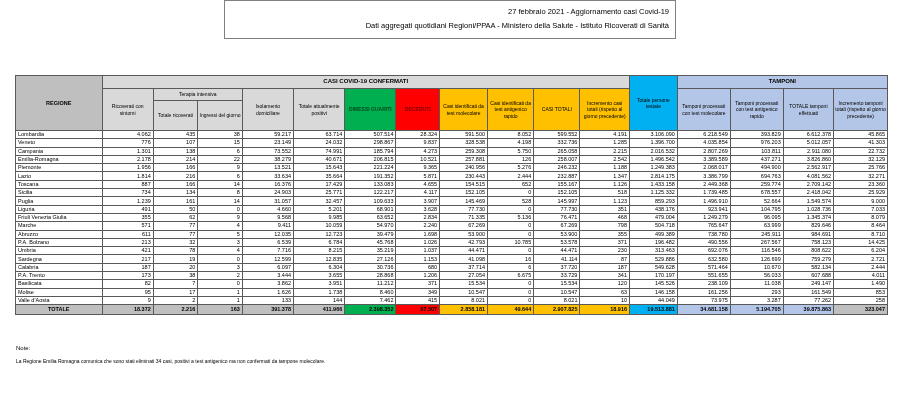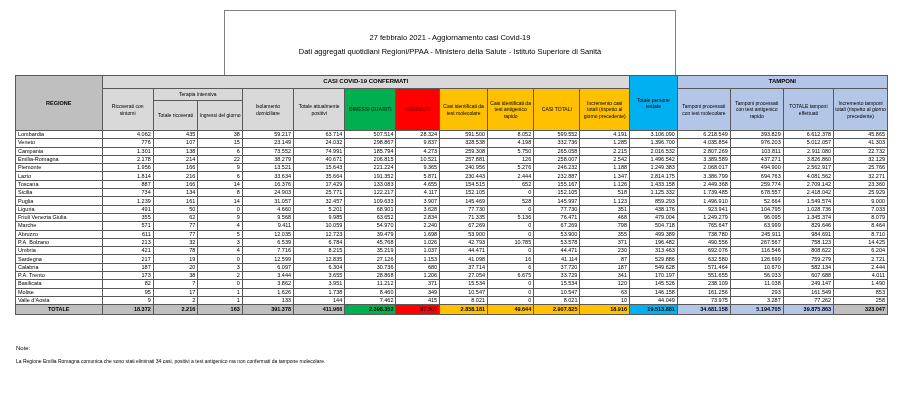--- a/index.html
+++ b/index.html
@@ -1,22 +1,22 @@
 <!DOCTYPE html>
 <html><head>
 <meta charset="utf-8">
 <style>
   * { margin:0; padding:0; box-sizing:border-box; }
   body {
     width:900px; height:411px; background:#ffffff; position:relative;
     font-family:"Liberation Sans", sans-serif; color:#000; overflow:hidden;
   }
   .title-box {
-    position:absolute; top:10px; left:50%; transform:translateX(-50%);
-    width:452px; border:1px solid #808080; text-align:center; padding:20px 6px;
+    position:absolute; top:0; left:50%; transform:translateX(-50%);
+    width:452px; border:1px solid #808080; text-align:right; padding:4px 6px;
   }
   .title-box .line { font-size:7.5px; line-height:1.9; white-space:nowrap; }
   .table-wrap { position:absolute; top:75px; left:15px; width:873px; }
   table { border-collapse:collapse; table-layout:fixed; width:100%; }
   th, td { border:0.8px solid #595959; overflow:hidden; }
   thead th { font-size:5px; font-weight:normal; text-align:center; vertical-align:middle; padding:1px; line-height:1.25; }
   .band { font-size:6px; font-weight:bold; height:13px; }
   .grp  { font-size:5px; height:12px; }
   .lbl  { height:38px; }
   .h-gray  { background:#d9d9d9; }
@@ -44,21 +44,21 @@
   col.c4{width:6.1%} col.c5{width:6.1%} col.c6{width:6.1%} col.c7{width:5.2%}
   col.c8{width:5.7%} col.c9{width:5.5%} col.c10{width:5.5%} col.c11{width:5.9%}
   col.c12{width:5.7%} col.c13{width:6.3%} col.c14{width:6.3%} col.c15{width:6.0%}
   col.c16{width:6.4%}
 </style>
 </head>
 <body>
 
 <div class="title-box">
   <div class="line">27 febbraio 2021 - Aggiornamento casi Covid-19</div>
-  <div class="line">Dati aggregati quotidiani Regioni/PPAA - Ministero della Salute - Istituto Superiore di Sanità</div>
+  <div class="line">Dati aggregati quotidiani Regioni/PPAA - Ministero della Salute - Istituto Ricoverati di Sanità</div>
 </div>
 
 <div class="table-wrap">
   <table>
     <colgroup>
       <col class="c-reg">
         <col class="c1">
         <col class="c2">
         <col class="c3">
         <col class="c4">

